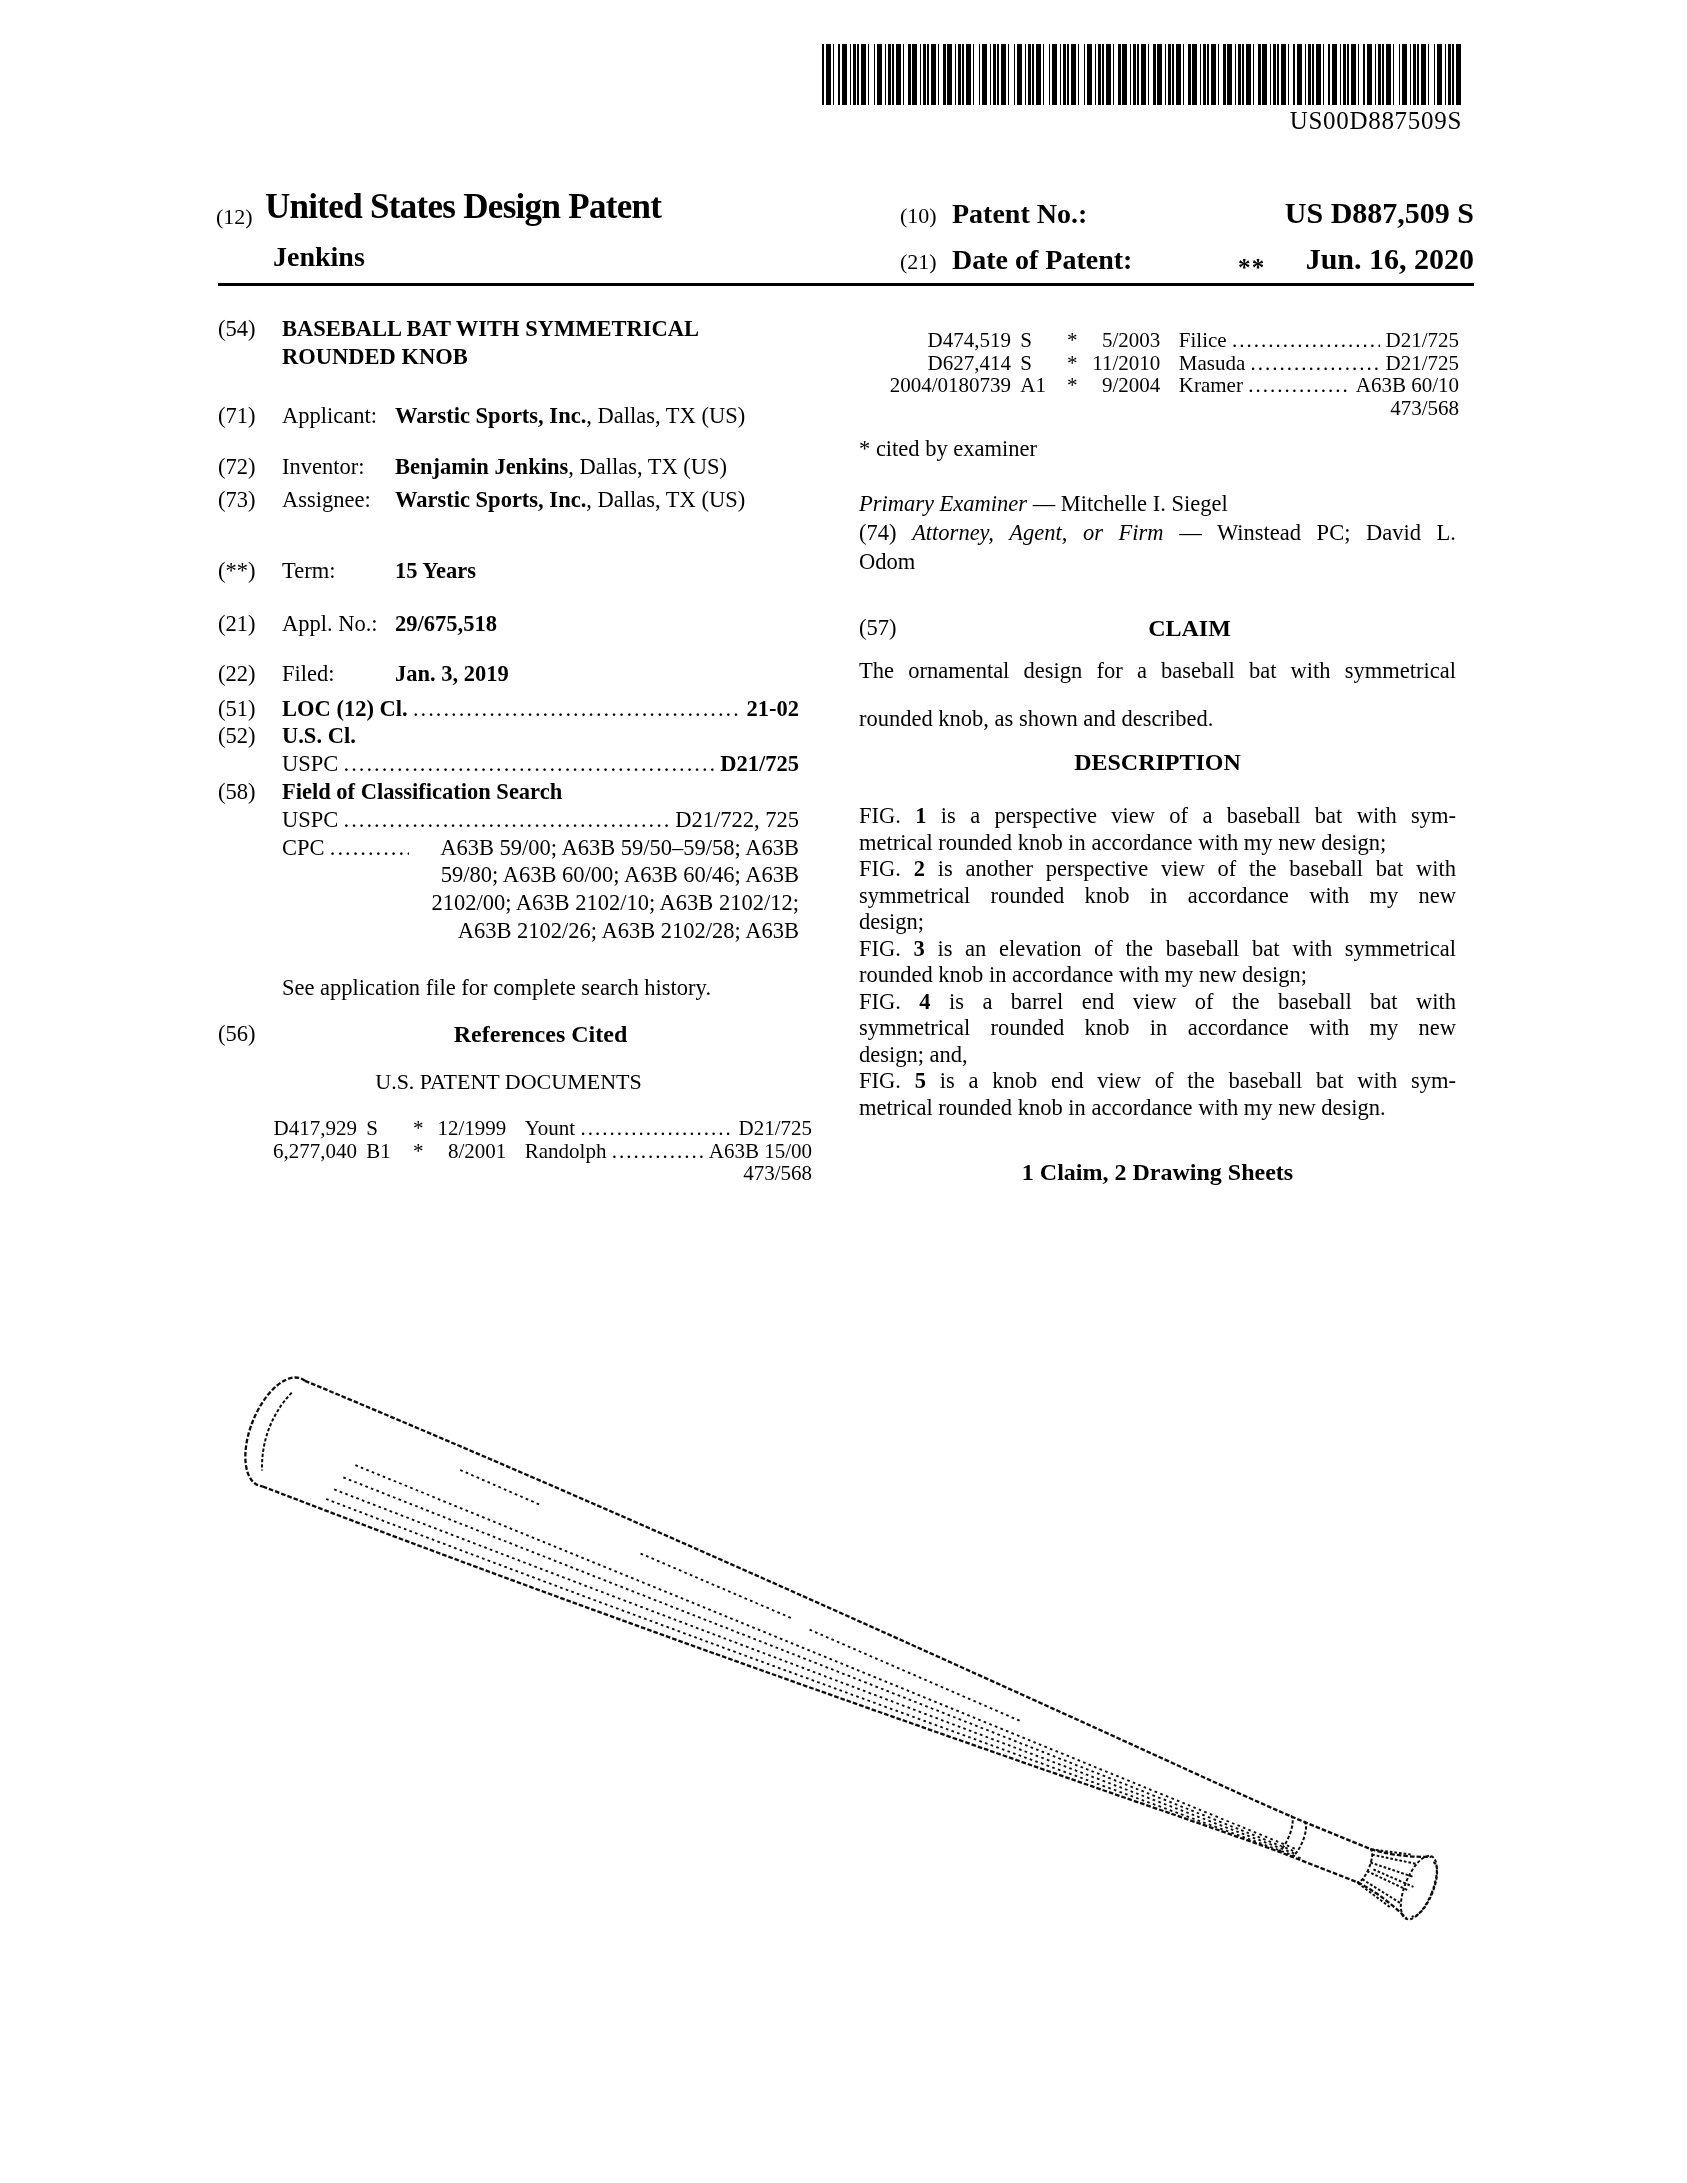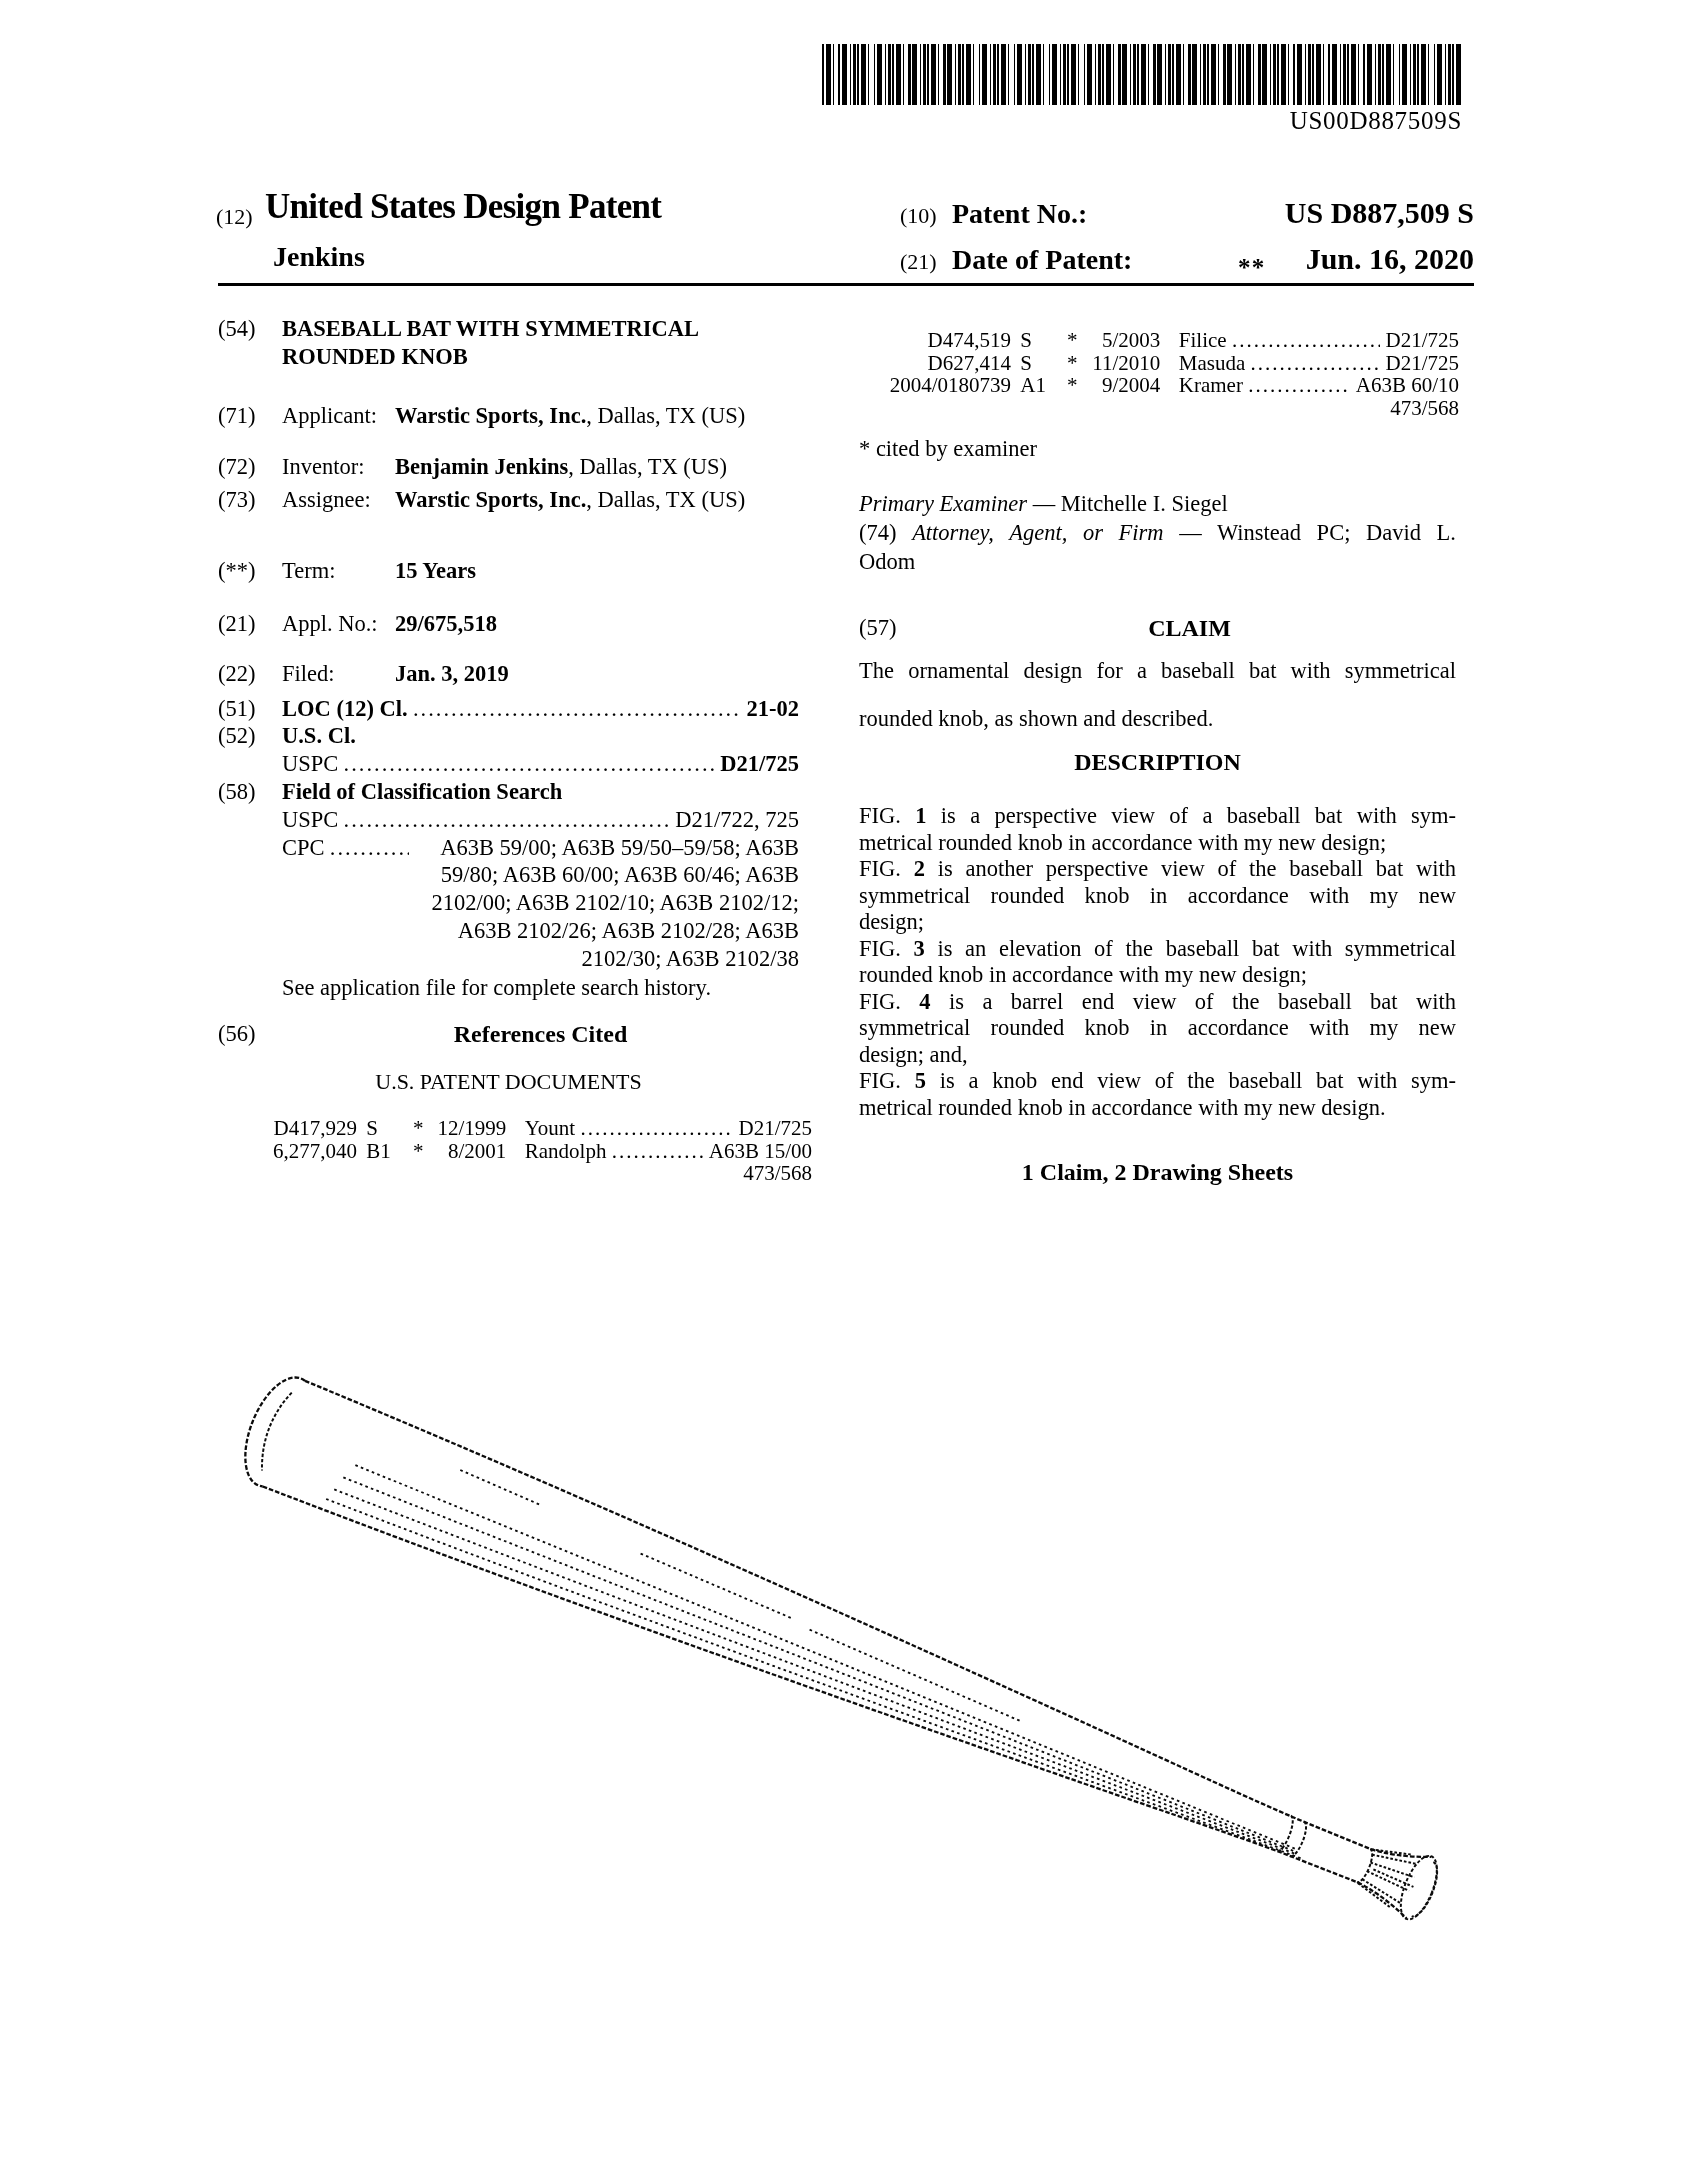--- a/index.html
+++ b/index.html
@@ -176,21 +176,20 @@
   </div>
   <div class="abs lcol-entry" style="top:834px;">
     <span class="ccode"></span>
     <span class="nw">CPC</span>
     <span class="lead" style="flex:0 0 79px;"></span>
     <span class="nw" style="flex:1;text-align:right;">A63B 59/00; A63B 59/50–59/58; A63B</span>
   </div>
   <div class="abs lcol-entry cpc-cont" style="top:861px;display:block;">59/80; A63B 60/00; A63B 60/46; A63B</div>
   <div class="abs lcol-entry cpc-cont" style="top:889px;display:block;">2102/00; A63B 2102/10; A63B 2102/12;</div>
   <div class="abs lcol-entry cpc-cont" style="top:917px;display:block;">A63B 2102/26; A63B 2102/28; A63B</div>
-  <div class="abs lcol-entry cpc-cont" style="top:945px;display:block;">2102/30; A63B 2102/38</div>
   <div class="abs lcol-entry" style="top:974px;">
     <span class="ccode"></span>
     <span>See application file for complete search history.</span>
   </div>
 
   <div class="abs lcol-entry" style="top:1020px;">
     <span class="ccode">(56)</span>
     <span class="cval sec-head">References Cited</span>
   </div>
   <div class="abs lcol-entry ctr" style="top:1068px;display:block;font-size:22px;">U.S. PATENT DOCUMENTS</div>

